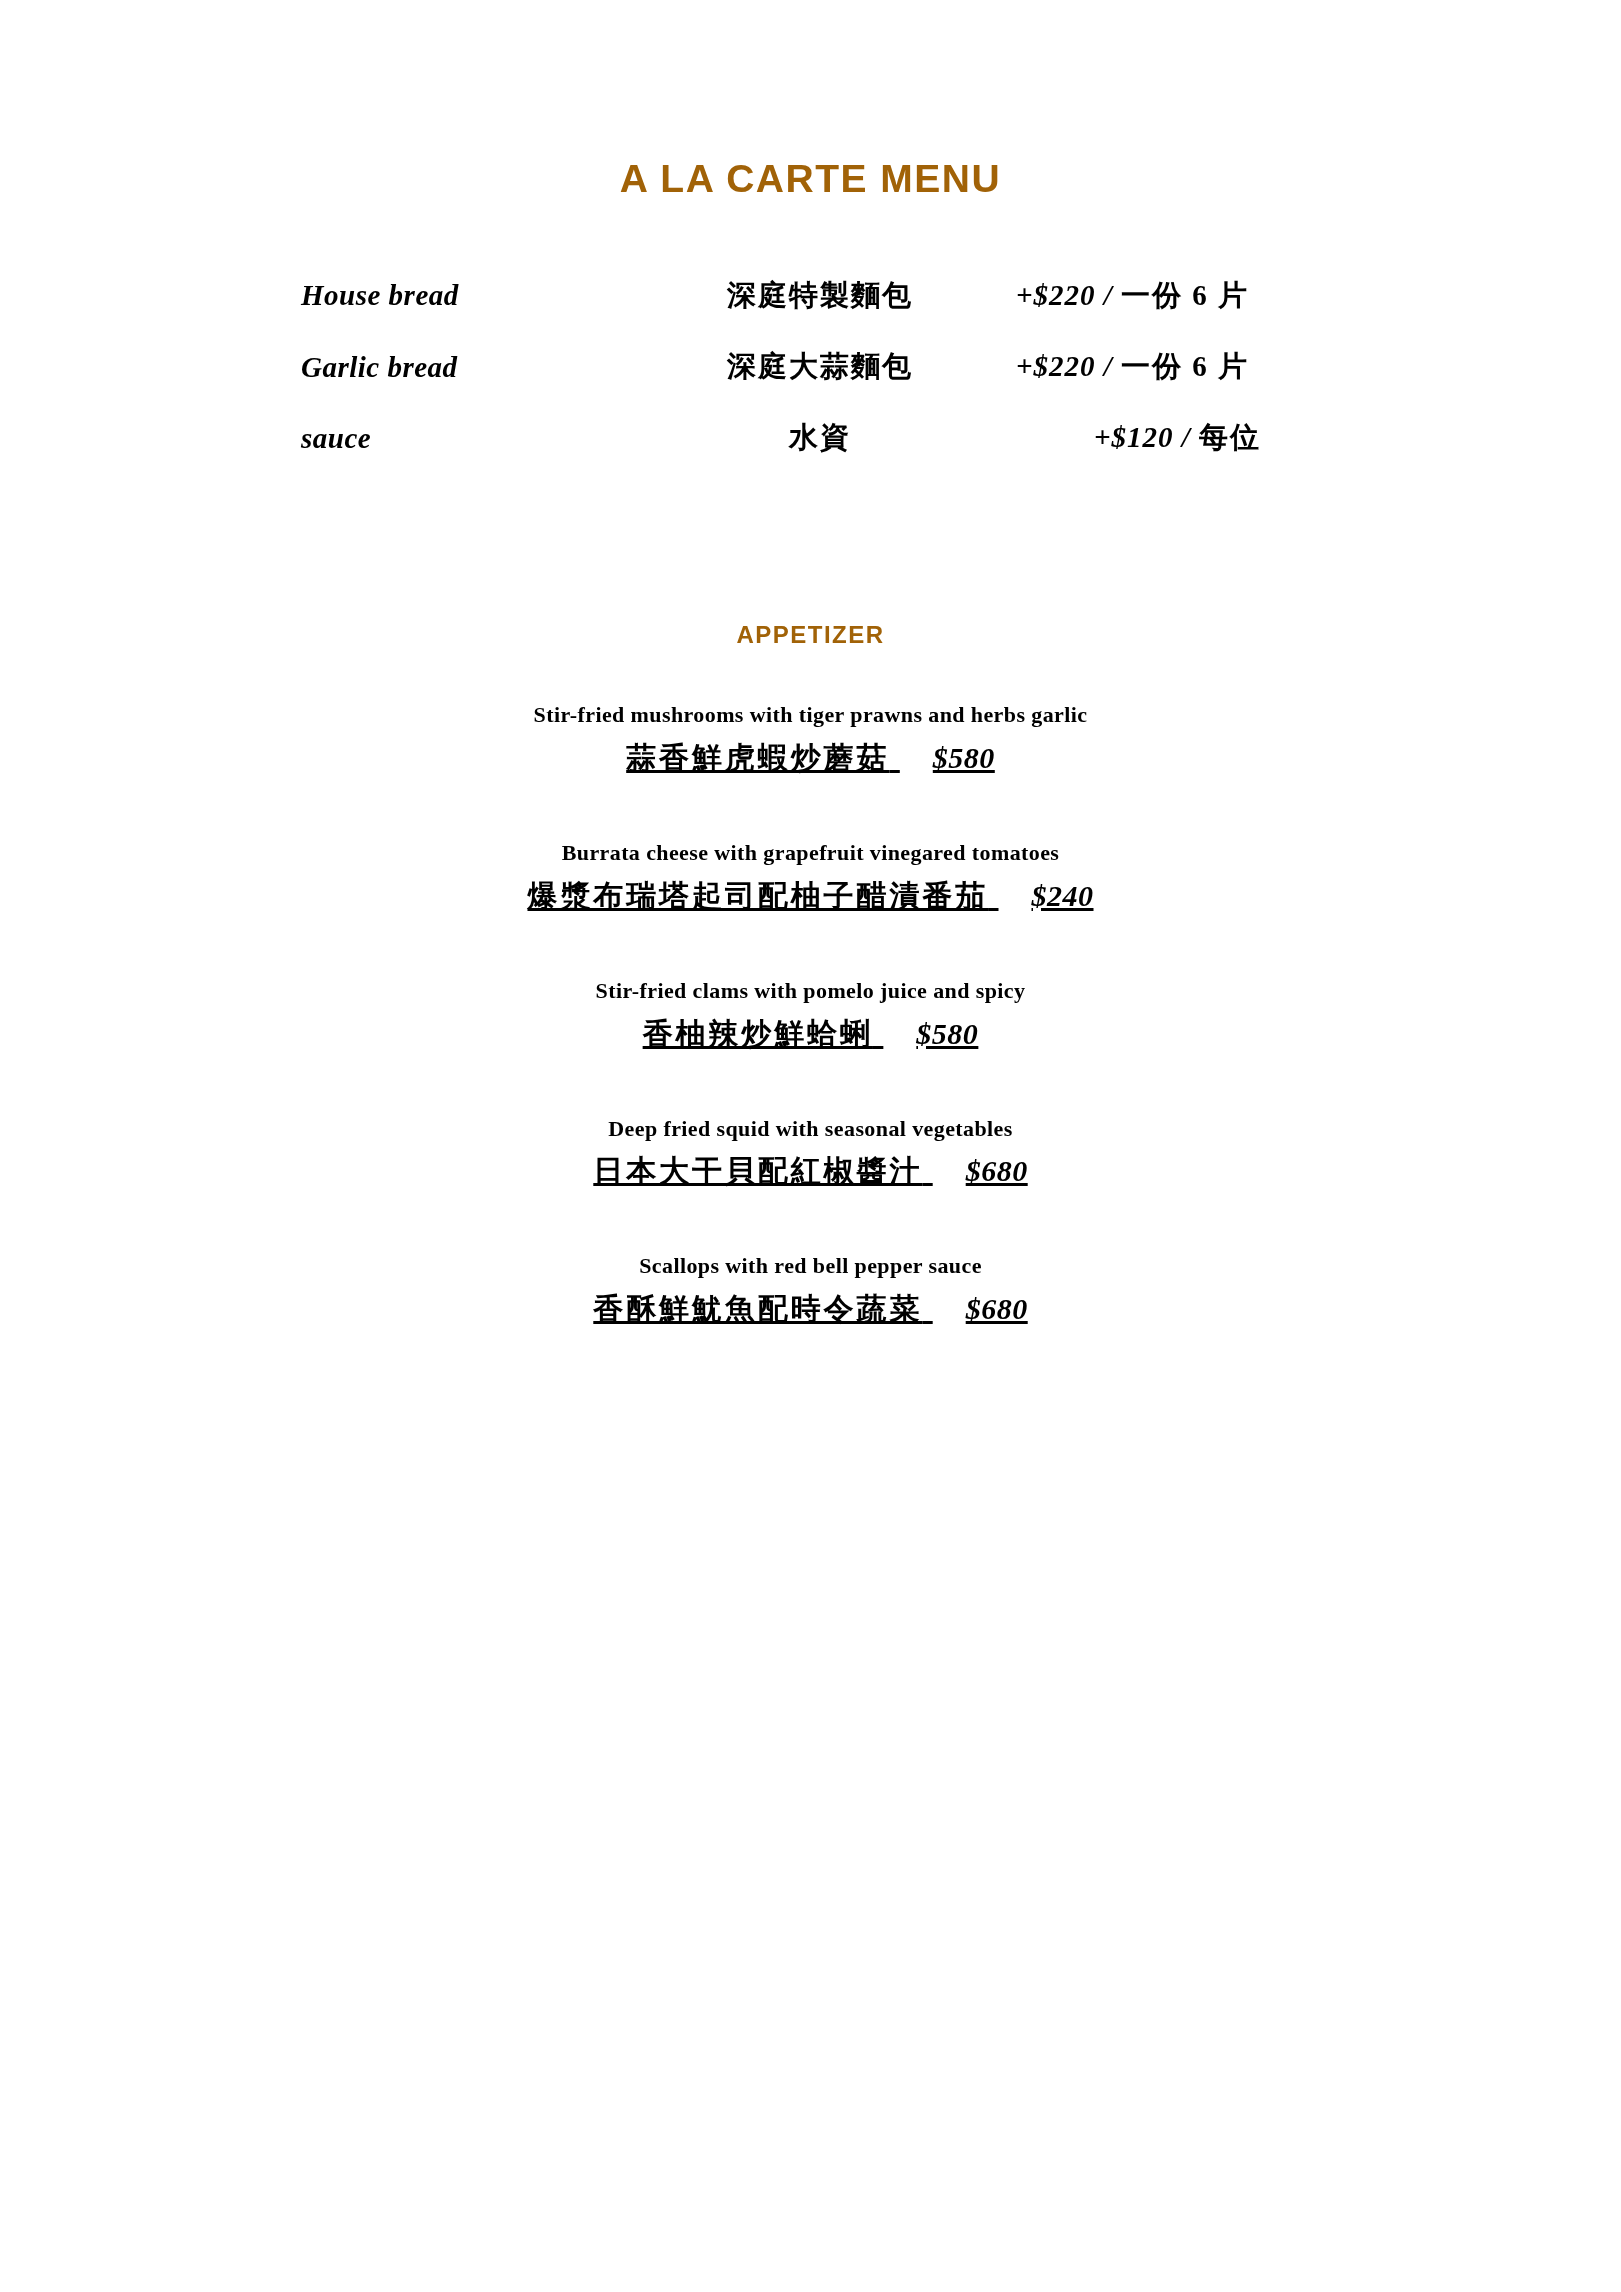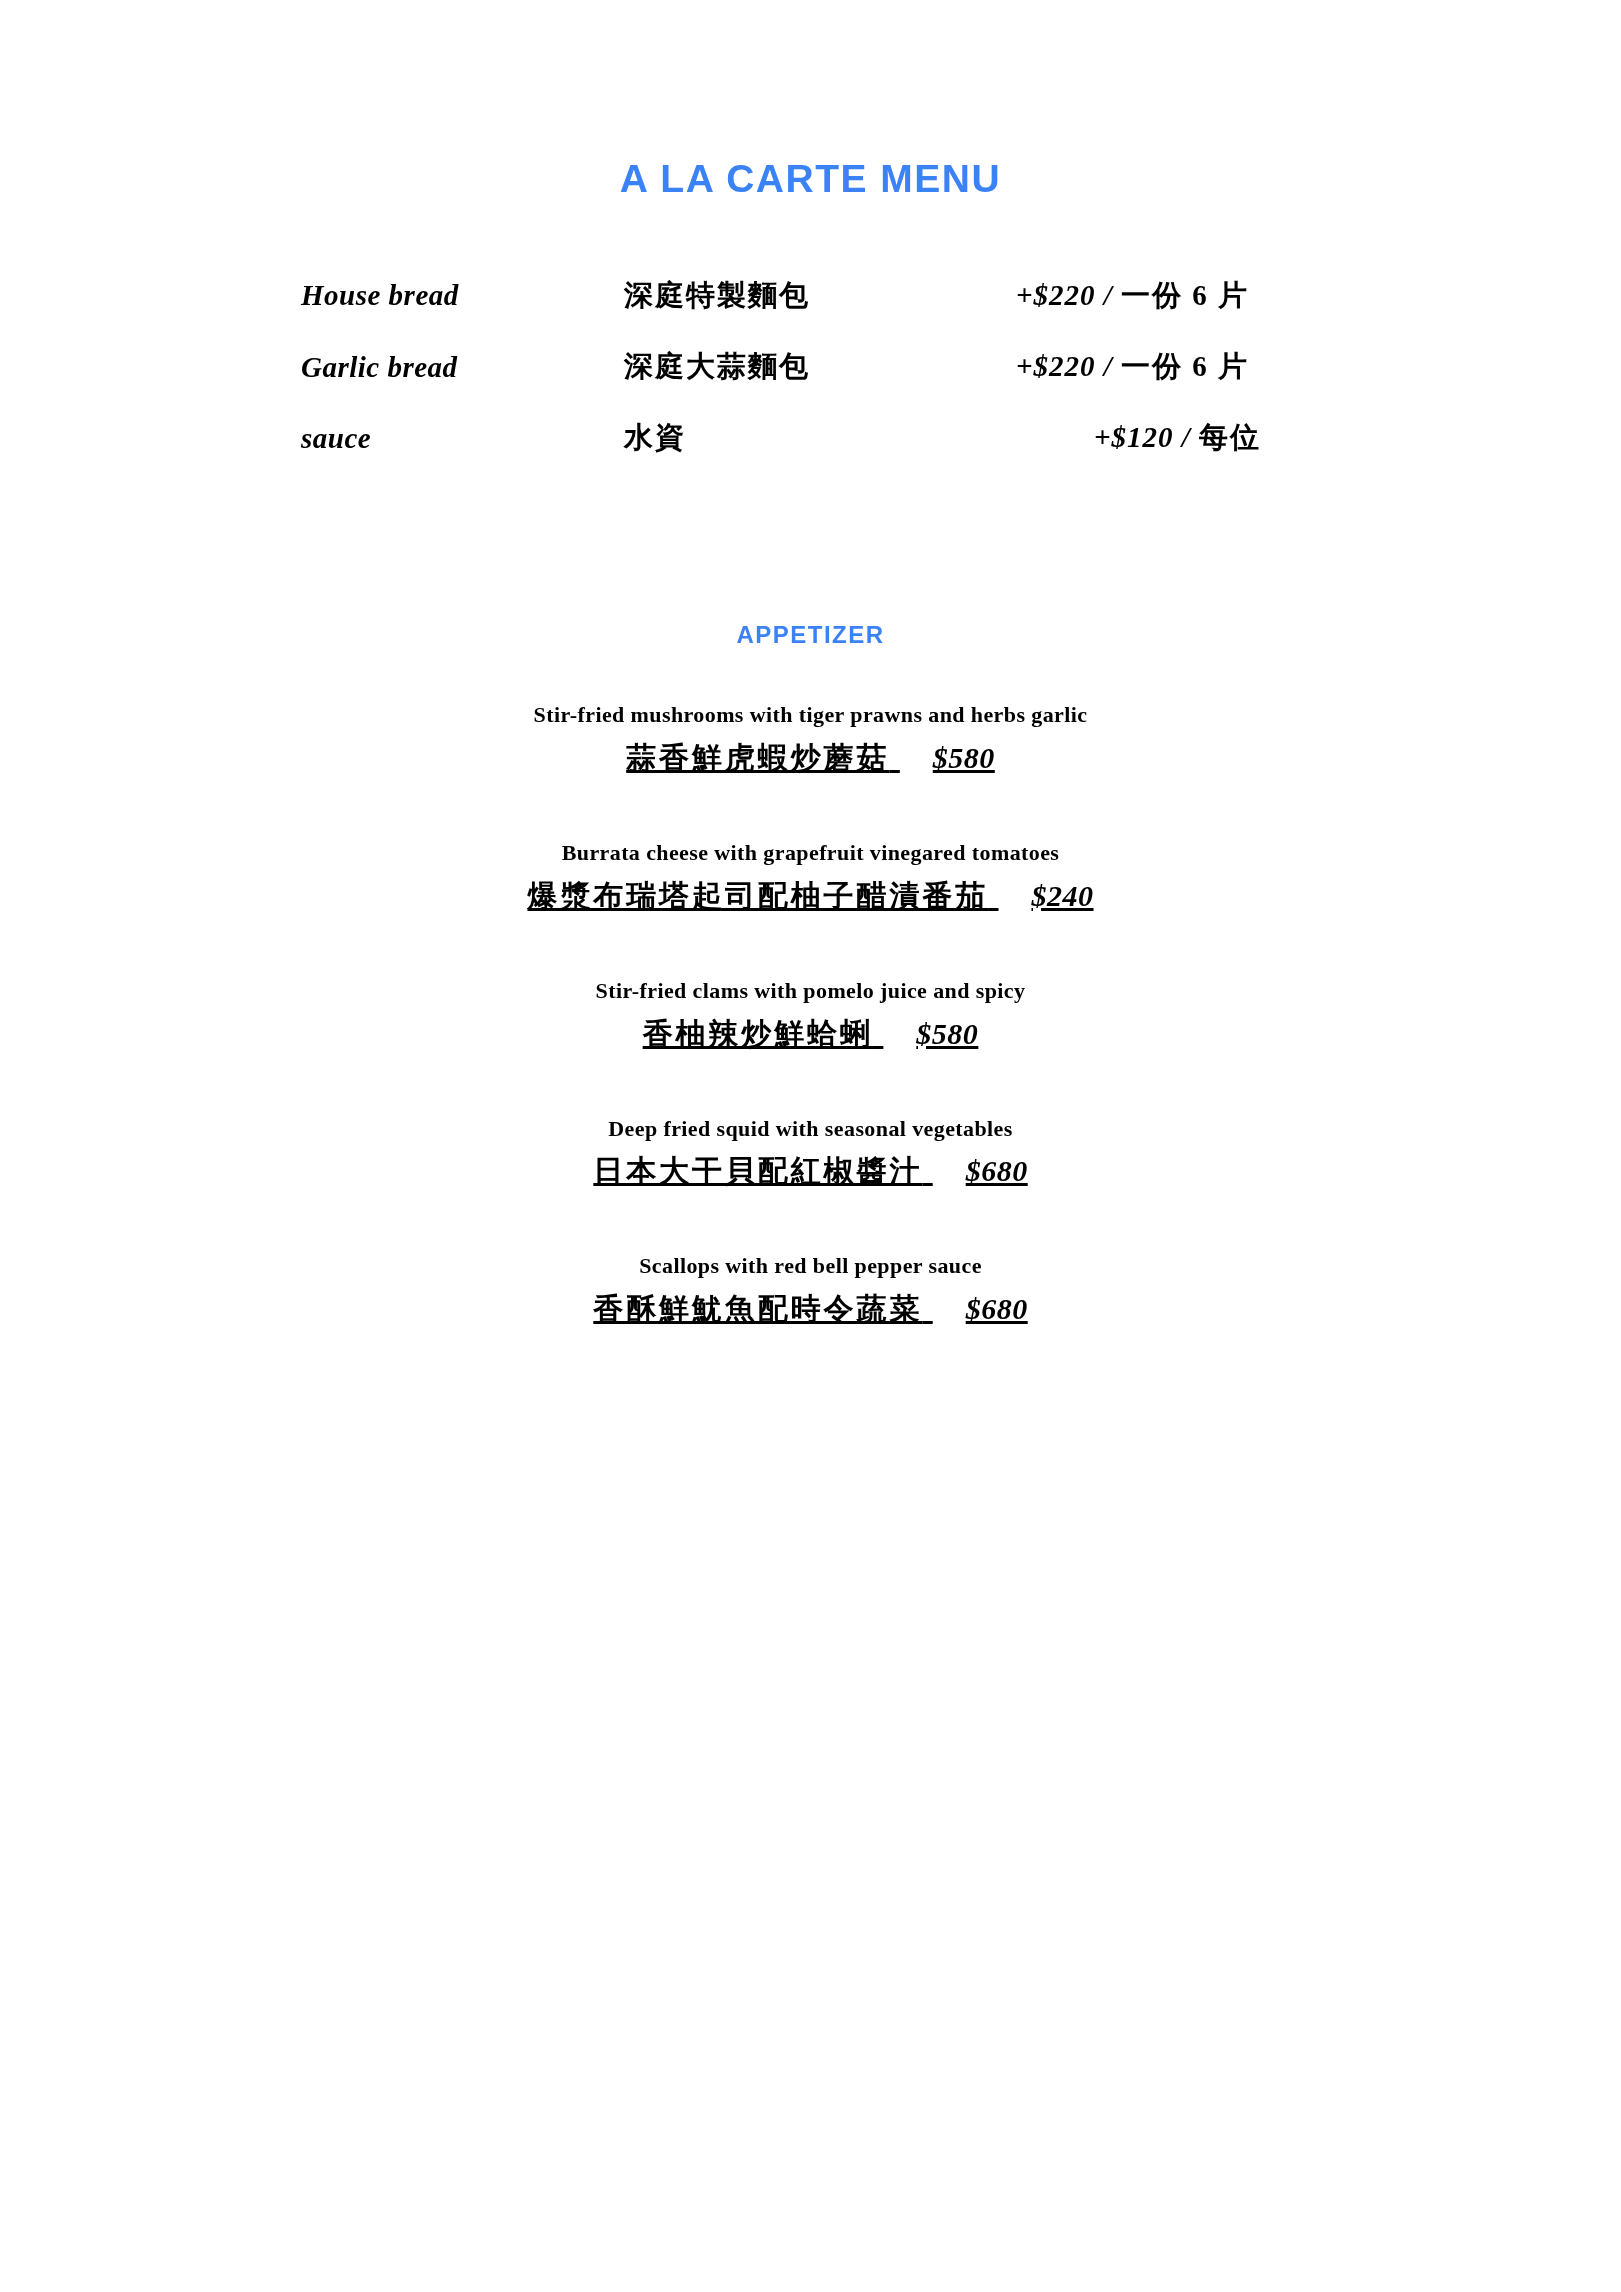--- a/index.html
+++ b/index.html
@@ -20,21 +20,21 @@
     height: 2293px;
     box-sizing: border-box;
     padding: 0;
   }
 
   
   .section-heading {
     text-align: center;
     font-family: "Liberation Sans", sans-serif;
     font-weight: bold;
-    color: #3b82f6;
+    color: #a16207;
     letter-spacing: 1.5px;
   }
   #heading-main {
     font-size: 39px;
     margin-top: 157px;
   }
   #heading-appetizer {
     font-size: 24px;
     margin-top: 0;
   }
@@ -55,21 +55,21 @@
     white-space: nowrap;
   }
   .extras .col-en {
     width: 323px;
     padding-left: 69px;
     text-align: left;
     letter-spacing: 0.5px;
   }
   .extras .col-zh {
     width: 392px;
-    text-align: left;
+    text-align: center;
     font-style: normal;
     letter-spacing: 2px;
   }
   .extras .col-price {
     text-align: left;
     letter-spacing: 1px;
   }
   .extras .col-price .zh-note {
     font-style: normal;
     letter-spacing: 2px;

